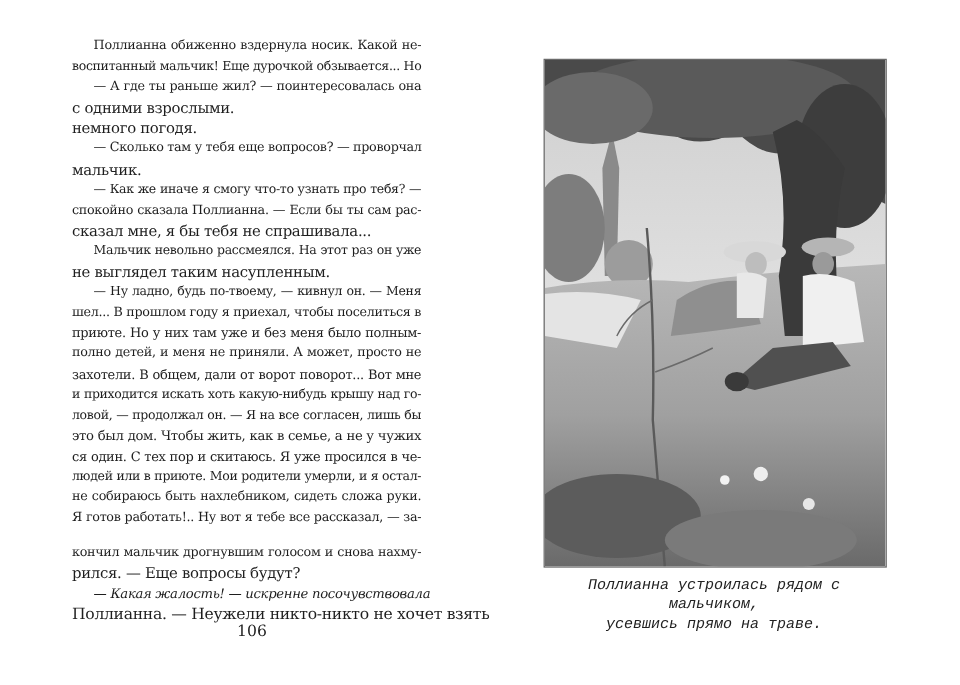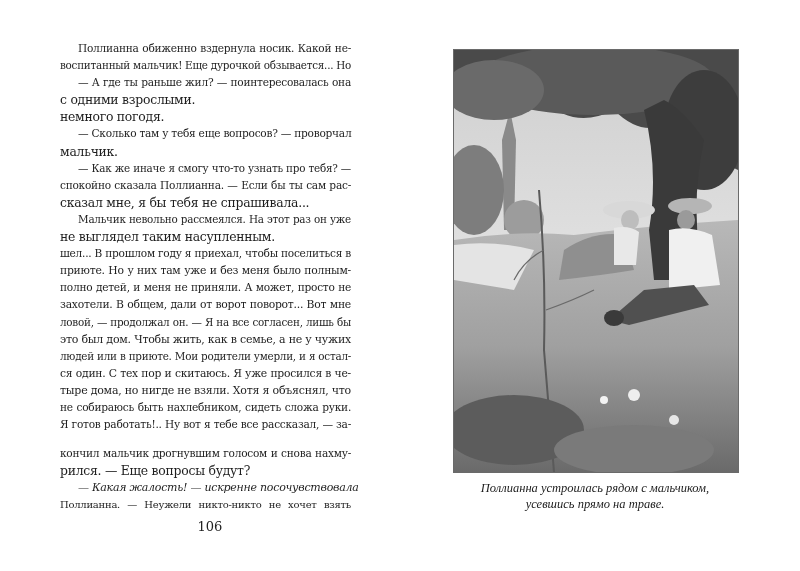--- a/index.html
+++ b/index.html
@@ -1,59 +1,60 @@
 <!DOCTYPE html>
 <html><head>
 <meta charset="utf-8">
 <style>
   html, body { margin:0; padding:0; }
   body { width:800px; height:571px; background:#ffffff; position:relative; overflow:hidden;
          font-family:"DejaVu Serif", "Liberation Serif", serif; color:#1e1e1e; }
-  .page-left { position:absolute; left:60px; top:40px; width:291px; }
+  .page-left { position:absolute; left:60px; top:30px; width:291px; }
   .line { display:block; text-align:justify; text-align-last:justify; white-space:nowrap; }
   .line.last { text-align-last:left; }
   .page-num { position:absolute; left:180px; width:60px; top:519px; text-align:center;
               font-size:13px; font-family:"DejaVu Serif", serif; color:#222; }
   .illus { position:absolute; left:453px; top:49px; width:284px; height:422px;
            border:1px solid #6a6a6a; background:#d9d9d9; overflow:hidden; }
   .caption { position:absolute; left:470px; width:250px; top:480px; text-align:center;
-             font-family:Liberation Serif, serif; font-style:italic; font-size:12.5px; line-height:16px; color:#222; }
+             font-family:Liberation Mono, monospace; font-style:italic; font-size:12.5px; line-height:16px; color:#222; }
   svg { display:block; }
 </style>
 </head>
 <body>
 
 <div class="page-left" id="leftText">
     <span class="line" style="font-size: 10.6px; line-height: 17.1px; letter-spacing: -0.25px; padding-left: 18px; width: 291px; box-sizing: border-box;">Поллианна обиженно вздернула носик. Какой не-</span>
     <span class="line" style="font-size: 10.4px; line-height: 17.1px; letter-spacing: -0.25px; width: 291px; box-sizing: border-box;">воспитанный мальчик! Еще дурочкой обзывается... Но</span>
     <span class="line" style="font-size: 10.6px; line-height: 17.1px; letter-spacing: -0.25px; padding-left: 18px; width: 291px; box-sizing: border-box;">— А где ты раньше жил? — поинтересовалась она</span>
     <span class="line last" style="font-size: 12.4px; line-height: 17.1px; letter-spacing: -0.25px; width: 291px; box-sizing: border-box;">с одними взрослыми.</span>
     <span class="line last" style="font-size: 12.4px; line-height: 17.1px; letter-spacing: -0.25px; width: 291px; box-sizing: border-box;">немного погодя.</span>
     <span class="line" style="font-size: 10.6px; line-height: 17.1px; letter-spacing: -0.25px; padding-left: 18px; width: 291px; box-sizing: border-box;">— Сколько там у тебя еще вопросов? — проворчал</span>
     <span class="line last" style="font-size: 12.4px; line-height: 17.1px; letter-spacing: -0.25px; width: 291px; box-sizing: border-box;">мальчик.</span>
     <span class="line" style="font-size: 10.4px; line-height: 17.1px; letter-spacing: -0.25px; padding-left: 18px; width: 291px; box-sizing: border-box;">— Как же иначе я смогу что-то узнать про тебя? —</span>
     <span class="line" style="font-size: 10.6px; line-height: 17.1px; letter-spacing: -0.25px; width: 291px; box-sizing: border-box;">спокойно сказала Поллианна. — Если бы ты сам рас-</span>
     <span class="line last" style="font-size: 12.4px; line-height: 17.1px; letter-spacing: -0.25px; width: 291px; box-sizing: border-box;">сказал мне, я бы тебя не спрашивала...</span>
     <span class="line" style="font-size: 10.4px; line-height: 17.1px; letter-spacing: -0.25px; padding-left: 18px; width: 291px; box-sizing: border-box;">Мальчик невольно рассмеялся. На этот раз он уже</span>
     <span class="line last" style="font-size: 12.4px; line-height: 17.1px; letter-spacing: -0.25px; width: 291px; box-sizing: border-box;">не выглядел таким насупленным.</span>
+    <span class="line" style="font-size: 10.4px; line-height: 17.1px; letter-spacing: -0.25px; padding-left: 18px; width: 291px; box-sizing: border-box;">— Ну ладно, будь по-твоему, — кивнул он. — Меня</span>
     <span class="line" style="font-size: 10.6px; line-height: 17.1px; letter-spacing: -0.25px; width: 291px; box-sizing: border-box;">шел... В прошлом году я приехал, чтобы поселиться в</span>
     <span class="line" style="font-size: 10.8px; line-height: 17.1px; letter-spacing: -0.25px; width: 291px; box-sizing: border-box;">приюте. Но у них там уже и без меня было полным-</span>
     <span class="line" style="font-size: 10.6px; line-height: 17.1px; letter-spacing: -0.25px; width: 291px; box-sizing: border-box;">полно детей, и меня не приняли. А может, просто не</span>
     <span class="line" style="font-size: 10.8px; line-height: 17.1px; letter-spacing: -0.25px; width: 291px; box-sizing: border-box;">захотели. В общем, дали от ворот поворот... Вот мне</span>
+    <span class="line" style="font-size: 10.4px; line-height: 17.1px; letter-spacing: -0.25px; width: 291px; box-sizing: border-box;">и приходится искать хоть какую-нибудь крышу над го-</span>
     <span class="line" style="font-size: 10.4px; line-height: 17.1px; letter-spacing: -0.25px; width: 291px; box-sizing: border-box;">ловой, — продолжал он. — Я на все согласен, лишь бы</span>
     <span class="line" style="font-size: 11px; line-height: 17.1px; letter-spacing: -0.25px; width: 291px; box-sizing: border-box;">это был дом. Чтобы жить, как в семье, а не у чужих</span>
+    <span class="line" style="font-size: 10.8px; line-height: 17.1px; letter-spacing: -0.25px; width: 291px; box-sizing: border-box;">ся один. С тех пор и скитаюсь. Я уже просился в че-</span>
     <span class="line" style="font-size: 10.4px; line-height: 17.1px; letter-spacing: -0.25px; width: 291px; box-sizing: border-box;">людей или в приюте. Мои родители умерли, и я остал-</span>
-    <span class="line" style="font-size: 10.8px; line-height: 17.1px; letter-spacing: -0.25px; width: 291px; box-sizing: border-box;">ся один. С тех пор и скитаюсь. Я уже просился в че-</span>
-    <span class="line" style="font-size: 11px; line-height: 17.1px; letter-spacing: -0.25px; width: 291px; box-sizing: border-box;">тыре дома, но нигде не взяли. Хотя я объяснял, что</span>
     <span class="line" style="font-size: 10.6px; line-height: 17.1px; letter-spacing: -0.25px; width: 291px; box-sizing: border-box;">не собираюсь быть нахлебником, сидеть сложа руки.</span>
     <span class="line" style="font-size: 10.6px; line-height: 17.1px; letter-spacing: -0.25px; width: 291px; box-sizing: border-box;">Я готов работать!.. Ну вот я тебе все рассказал, — за-</span>
     <span class="line" style="font-size: 10.6px; line-height: 17.1px; letter-spacing: -0.25px; width: 291px; box-sizing: border-box; margin-top: 12px;">кончил мальчик дрогнувшим голосом и снова нахму-</span>
     <span class="line last" style="font-size: 12.4px; line-height: 17.1px; letter-spacing: -0.25px; width: 291px; box-sizing: border-box;">рился. — Еще вопросы будут?</span>
     <span class="line" style="font-size: 11px; line-height: 17.1px; letter-spacing: -0.25px; padding-left: 18px; width: 291px; box-sizing: border-box; font-style: italic;">— Какая жалость! — искренне посочувствовала</span>
-    <span class="line" style="font-size: 10px; line-height: 17.1px; letter-spacing: -0.25px; width: 291px; box-sizing: border-box;">Поллианна. — Неужели никто-никто не хочет взять</span>
+    <span class="line" style="font-size: 13px; line-height: 17.1px; letter-spacing: -0.25px; width: 291px; box-sizing: border-box;">Поллианна. — Неужели никто-никто не хочет взять</span>
   </div>
 <div class="page-num">106</div>
 
 <div class="illus">
   <svg width="284" height="422" viewBox="0 0 284 422">
     <defs>
       <linearGradient id="sky" x1="0" y1="0" x2="0" y2="1">
         <stop offset="0" stop-color="#cfcfcf"></stop>
         <stop offset="1" stop-color="#f2f2f2"></stop>
       </linearGradient>

